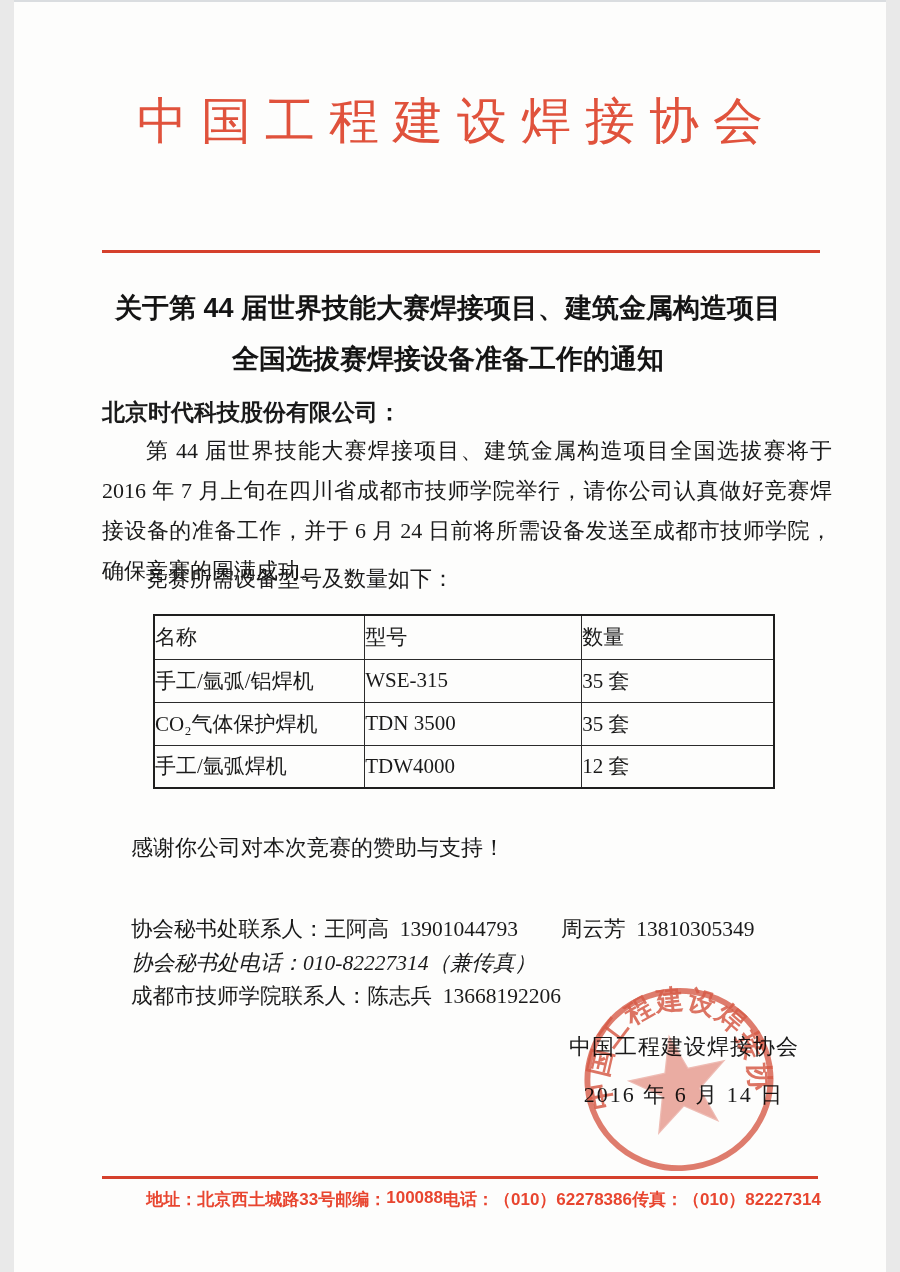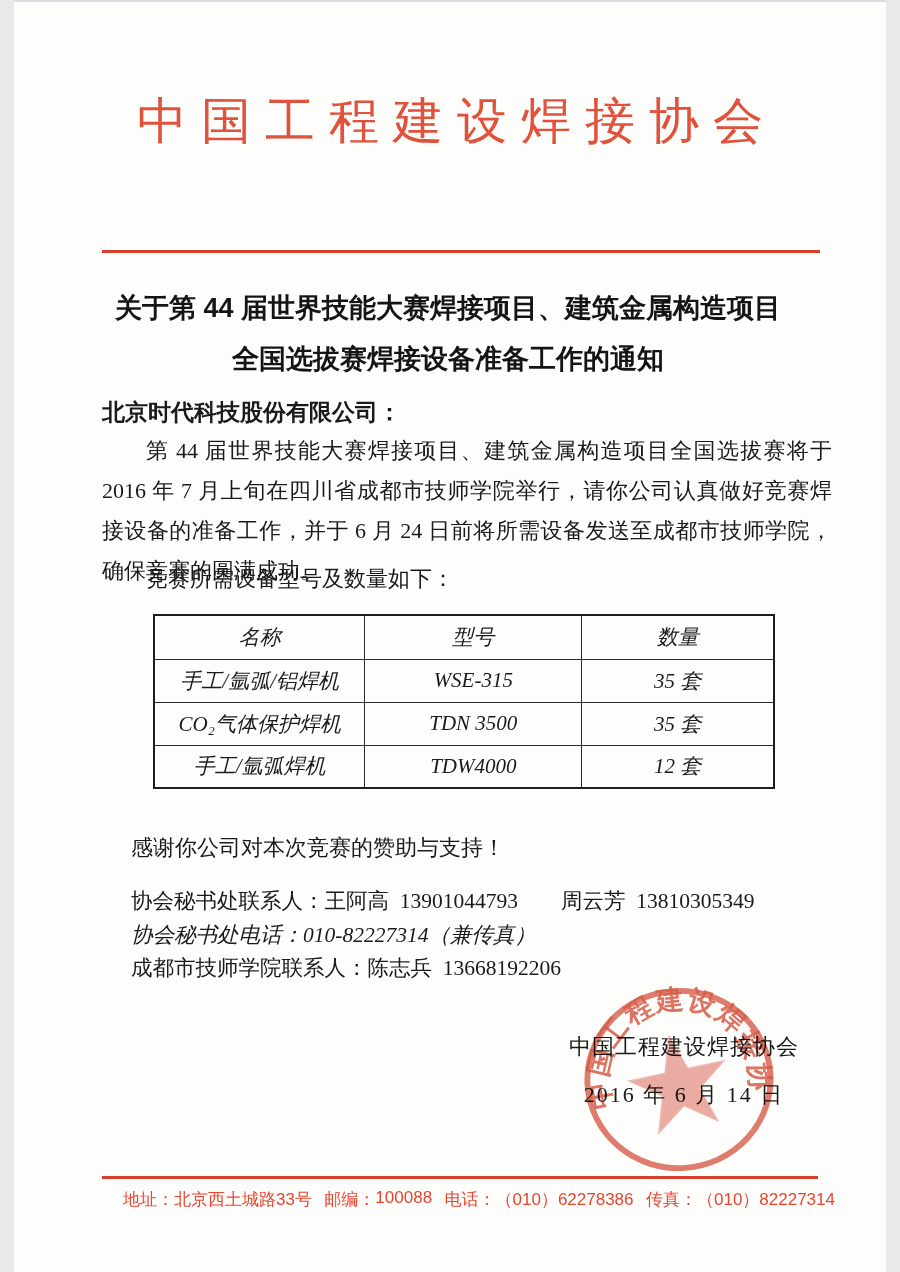--- a/index.html
+++ b/index.html
@@ -52,32 +52,31 @@
   .para.indent { text-indent: 44px; }
   #para1 { top: 431px; }
   #para2 { top: 559px; }
   .equip-table {
     position: absolute; top: 614px; left: 139px; width: 622px;
     border-collapse: collapse;
     font-size: 21px;
   }
   .equip-table th, .equip-table td {
     border: 1px solid #2b2b2b;
-    text-align: center; vertical-align: middle;
+    text-align: left; vertical-align: middle;
     height: 43px; font-weight: normal;
     padding: 0 0;
-    font-style: italic;
   }
   .equip-table { border: 2px solid #1e1e1e; }
   .equip-table thead th { height: 44px; }
   .thanks {
     position: absolute; top: 833px; left: 117px; font-size: 22px;
   }
   .contact-line {
-    position: absolute; left: 117px; font-size: 21.5px; white-space: pre;
+    position: absolute; left: 117px; font-size: 21.5px; white-space: pre; margin-top: 28px;
   }
   #contact1 { top: 886px; }
   #contact2 { top: 920px; font-style: italic; }
   #contact3 { top: 953px; }
   .sig-org {
     position: absolute; top: 1032px; left: 555px; width: 230px;
     text-align: center; font-size: 22px; letter-spacing: 1px;
   }
   .sig-date {
     position: absolute; top: 1080px; left: 555px; width: 230px;
@@ -86,24 +85,24 @@
   .stamp {
     position: absolute; top: 984px; left: 565px; width: 200px; height: 192px;
     mix-blend-mode: multiply; opacity: .88;
     transform: rotate(-4deg);
   }
   .footer-rule {
     position: absolute; top: 1176px; left: 88px; width: 716px; height: 3px;
     background: #d5402c;
   }
   .footer-row {
-    position: absolute; top: 1188px; left: 109px; width: 712px;
-    display: flex; justify-content: space-between;
+    position: absolute; top: 1188px; left: 95px; width: 712px;
+    display: flex; justify-content: flex-end;
     font-family: "Liberation Sans", "DejaVu Sans", sans-serif;
-    font-size: 17px; font-weight: normal; color: #e8452f;
+    font-size: 17px; font-weight: bold; color: #e8452f;
     white-space: nowrap;
   }
   .footer-item { display: inline-flex; }
 </style>
 </head>
 <body>
 
 <div class="page">
 
   <div class="scan-line-top"></div>

